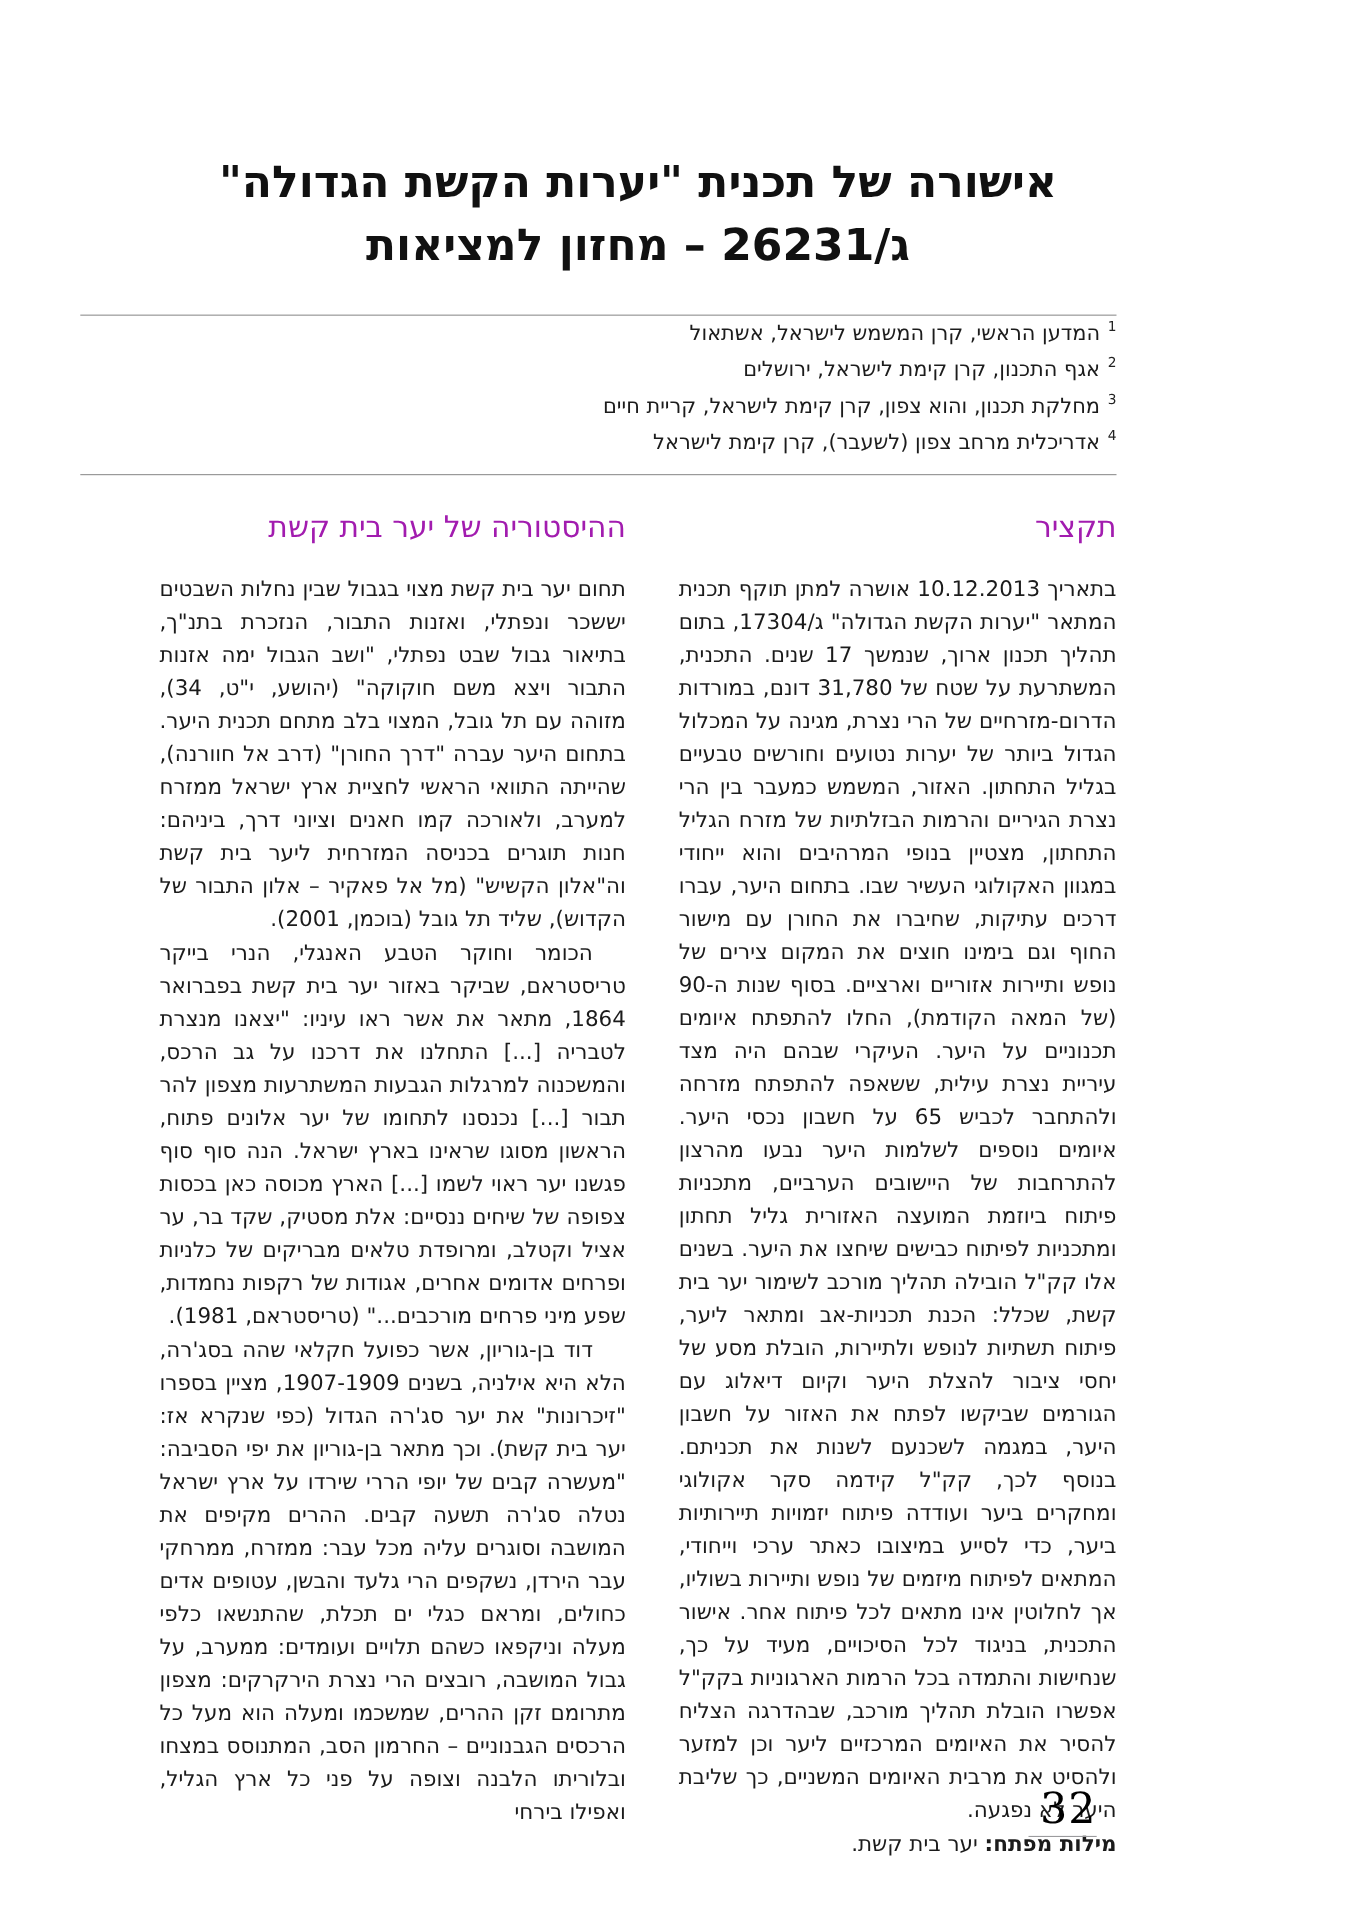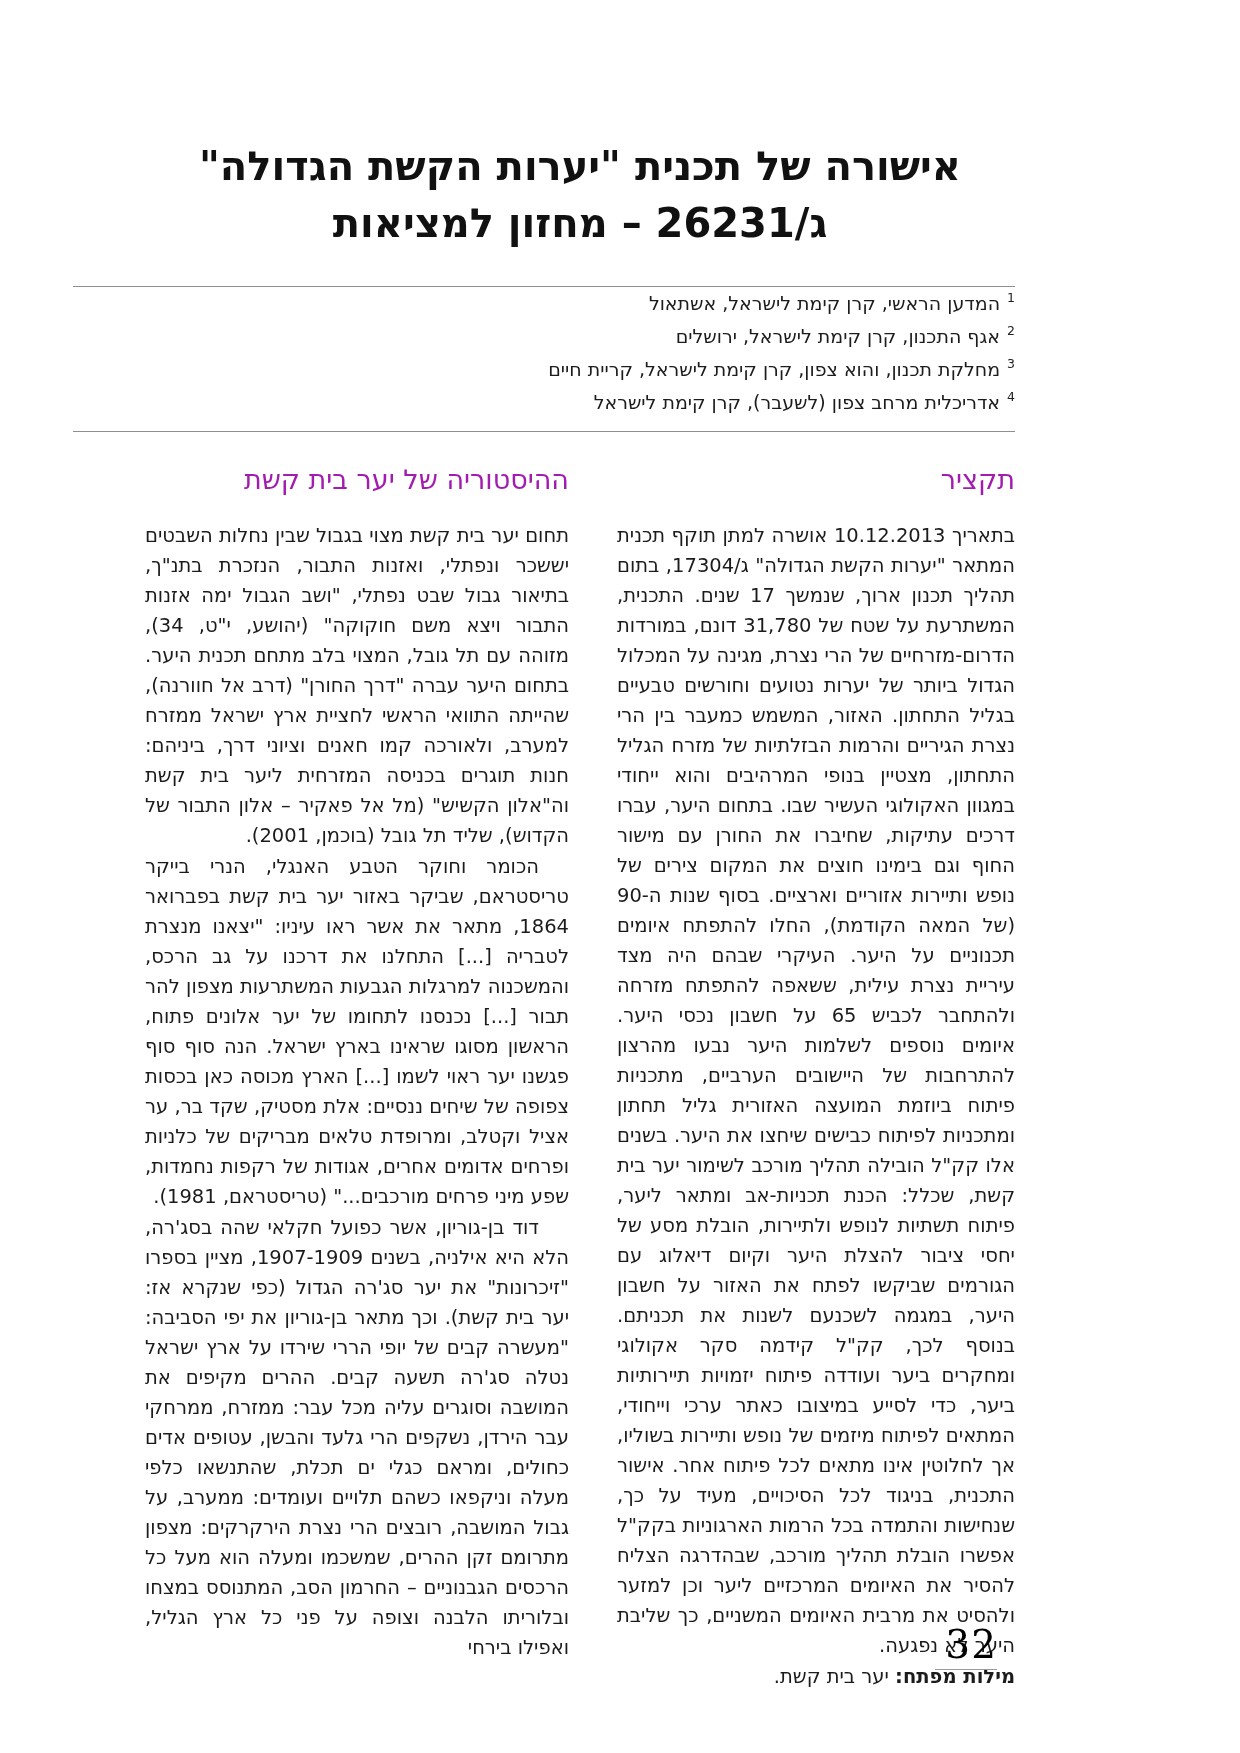--- a/index.html
+++ b/index.html
@@ -120,21 +120,21 @@
 
   <div class="title">
     <div>אישורה של תכנית "יערות הקשת הגדולה"</div>
     <div>ג/26231 – מחזון למציאות</div>
   </div>
 
   <hr class="rule rule-top">
 
   <div class="byline">
     <div class="row">
-      <span class="aff-num">1</span><span>המדען הראשי, קרן קימת לישראל, אשתאול</span>
+      <span class="aff-num">1</span><span>המדען הראשי, קרן המשמש לישראל, אשתאול</span>
     </div>
     <div class="row">
       <span class="aff-num">2</span><span>אגף התכנון, קרן קימת לישראל, ירושלים</span>
     </div>
     <div class="row">
       <span class="aff-num">3</span><span>מחלקת תכנון, והוא צפון, קרן קימת לישראל, קריית חיים</span>
     </div>
     <div class="row">
       <span class="aff-num">4</span><span>אדריכלית מרחב צפון (לשעבר), קרן קימת לישראל</span>
     </div>

